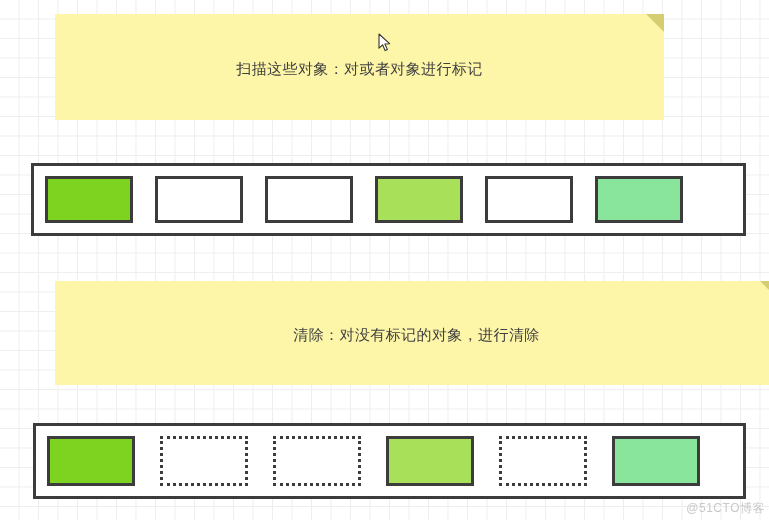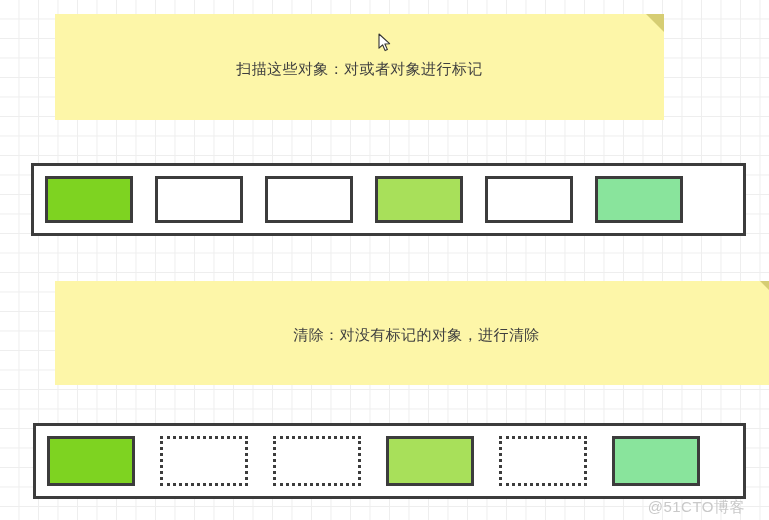--- a/index.html
+++ b/index.html
@@ -119,23 +119,23 @@
     border: 3px solid #3c3c3c;
   }
   #strip-swept .cell.empty {
     border-style: dotted;
     border-width: 3px;
   }
 
   
   #watermark {
     position: absolute;
-    right: 24px;
+    right: 4px;
     bottom: 3px;
-    font-size: 15px;
+    font-size: 12px;
     color: #c9c9c9;
     letter-spacing: 0.5px;
     user-select: none;
   }
 
   
   #cursor {
     position: absolute;
     left: 378px;
     top: 33px;

